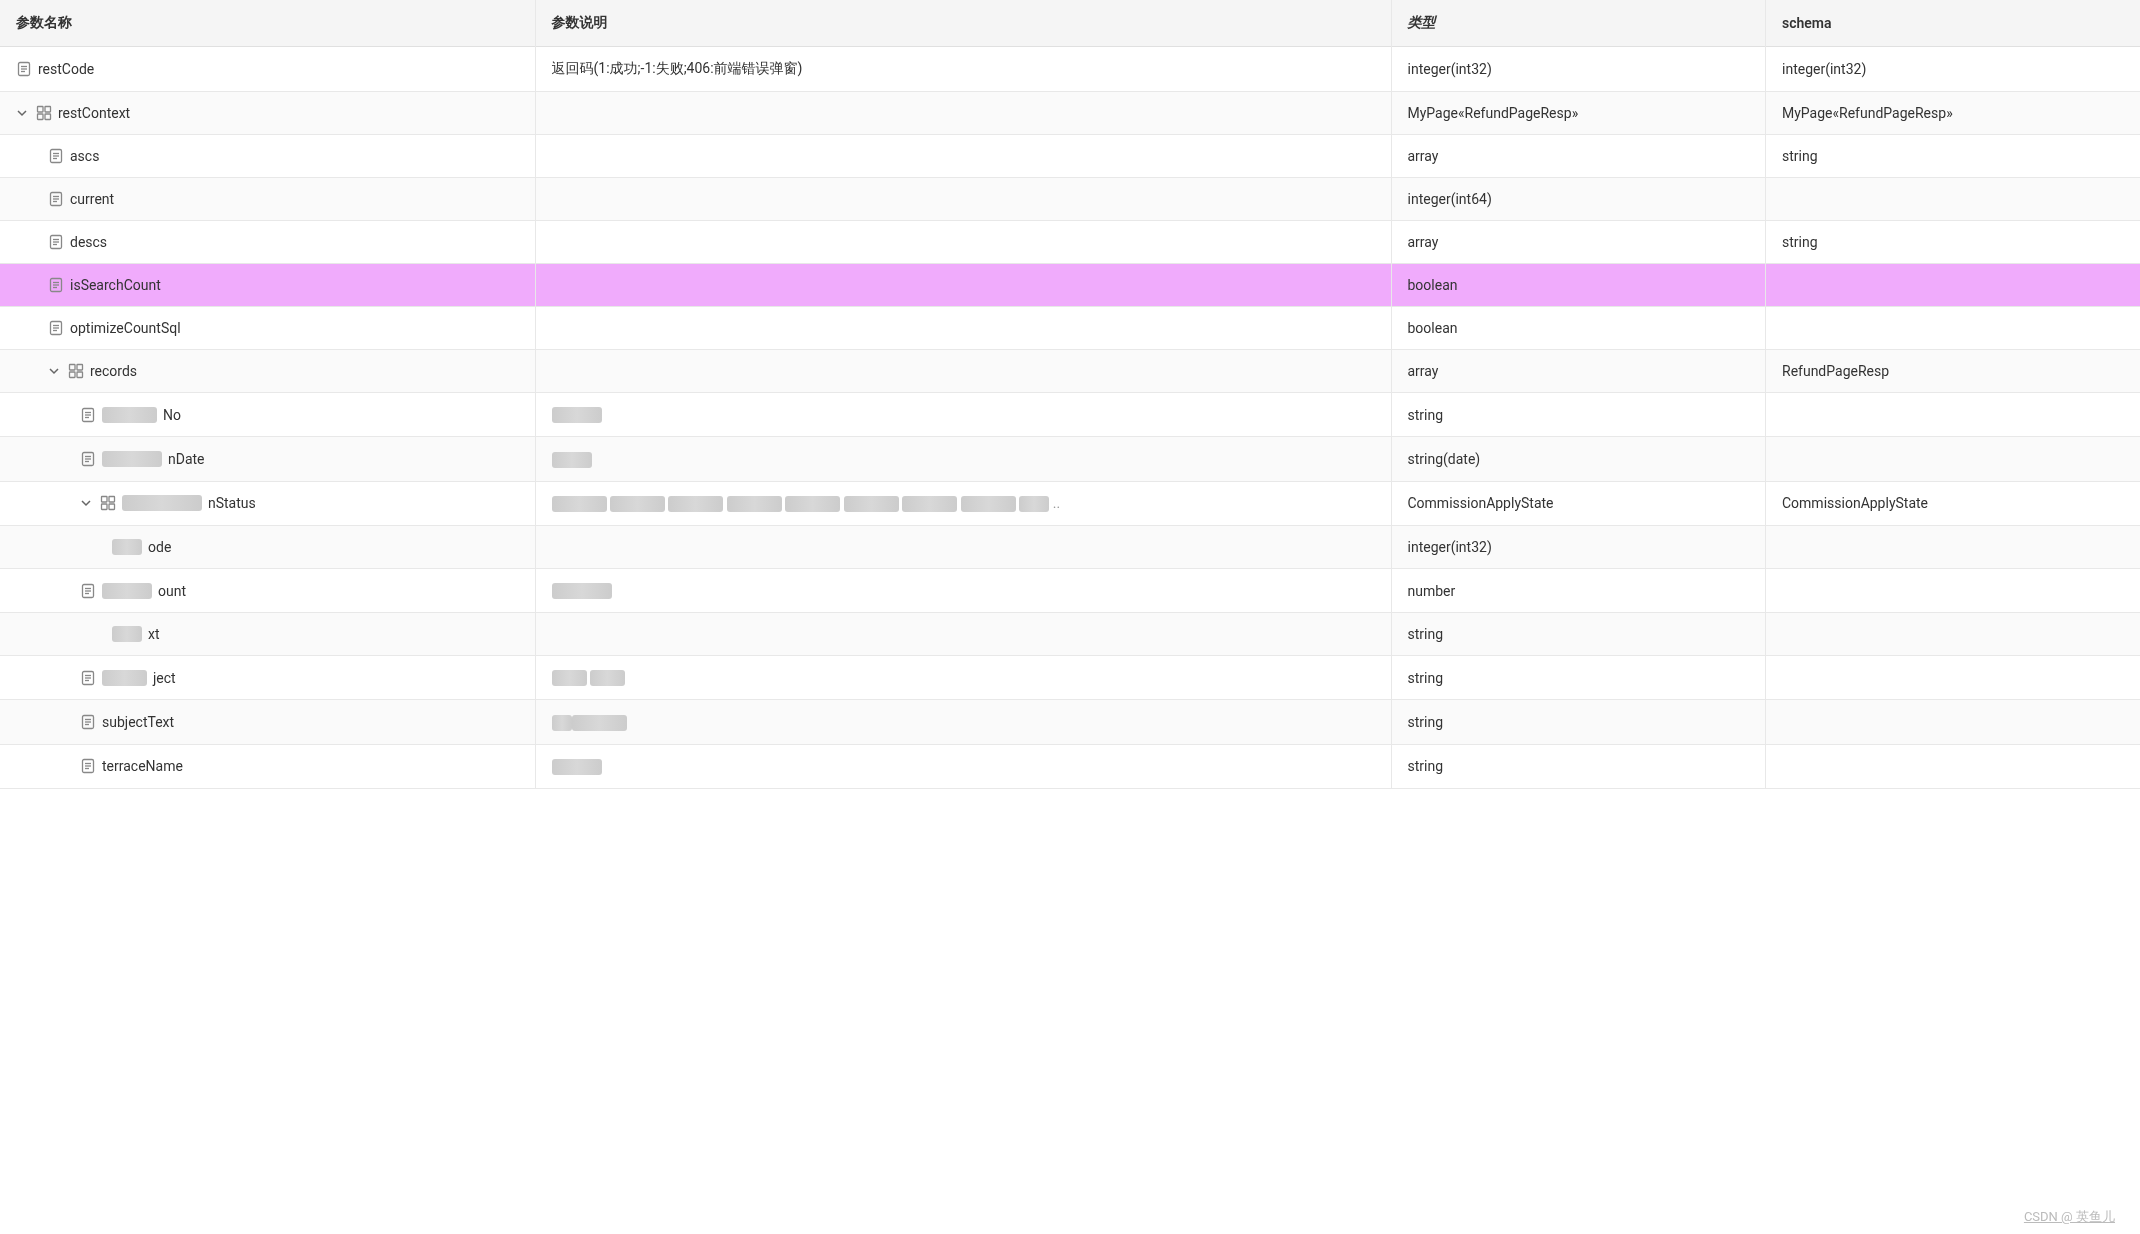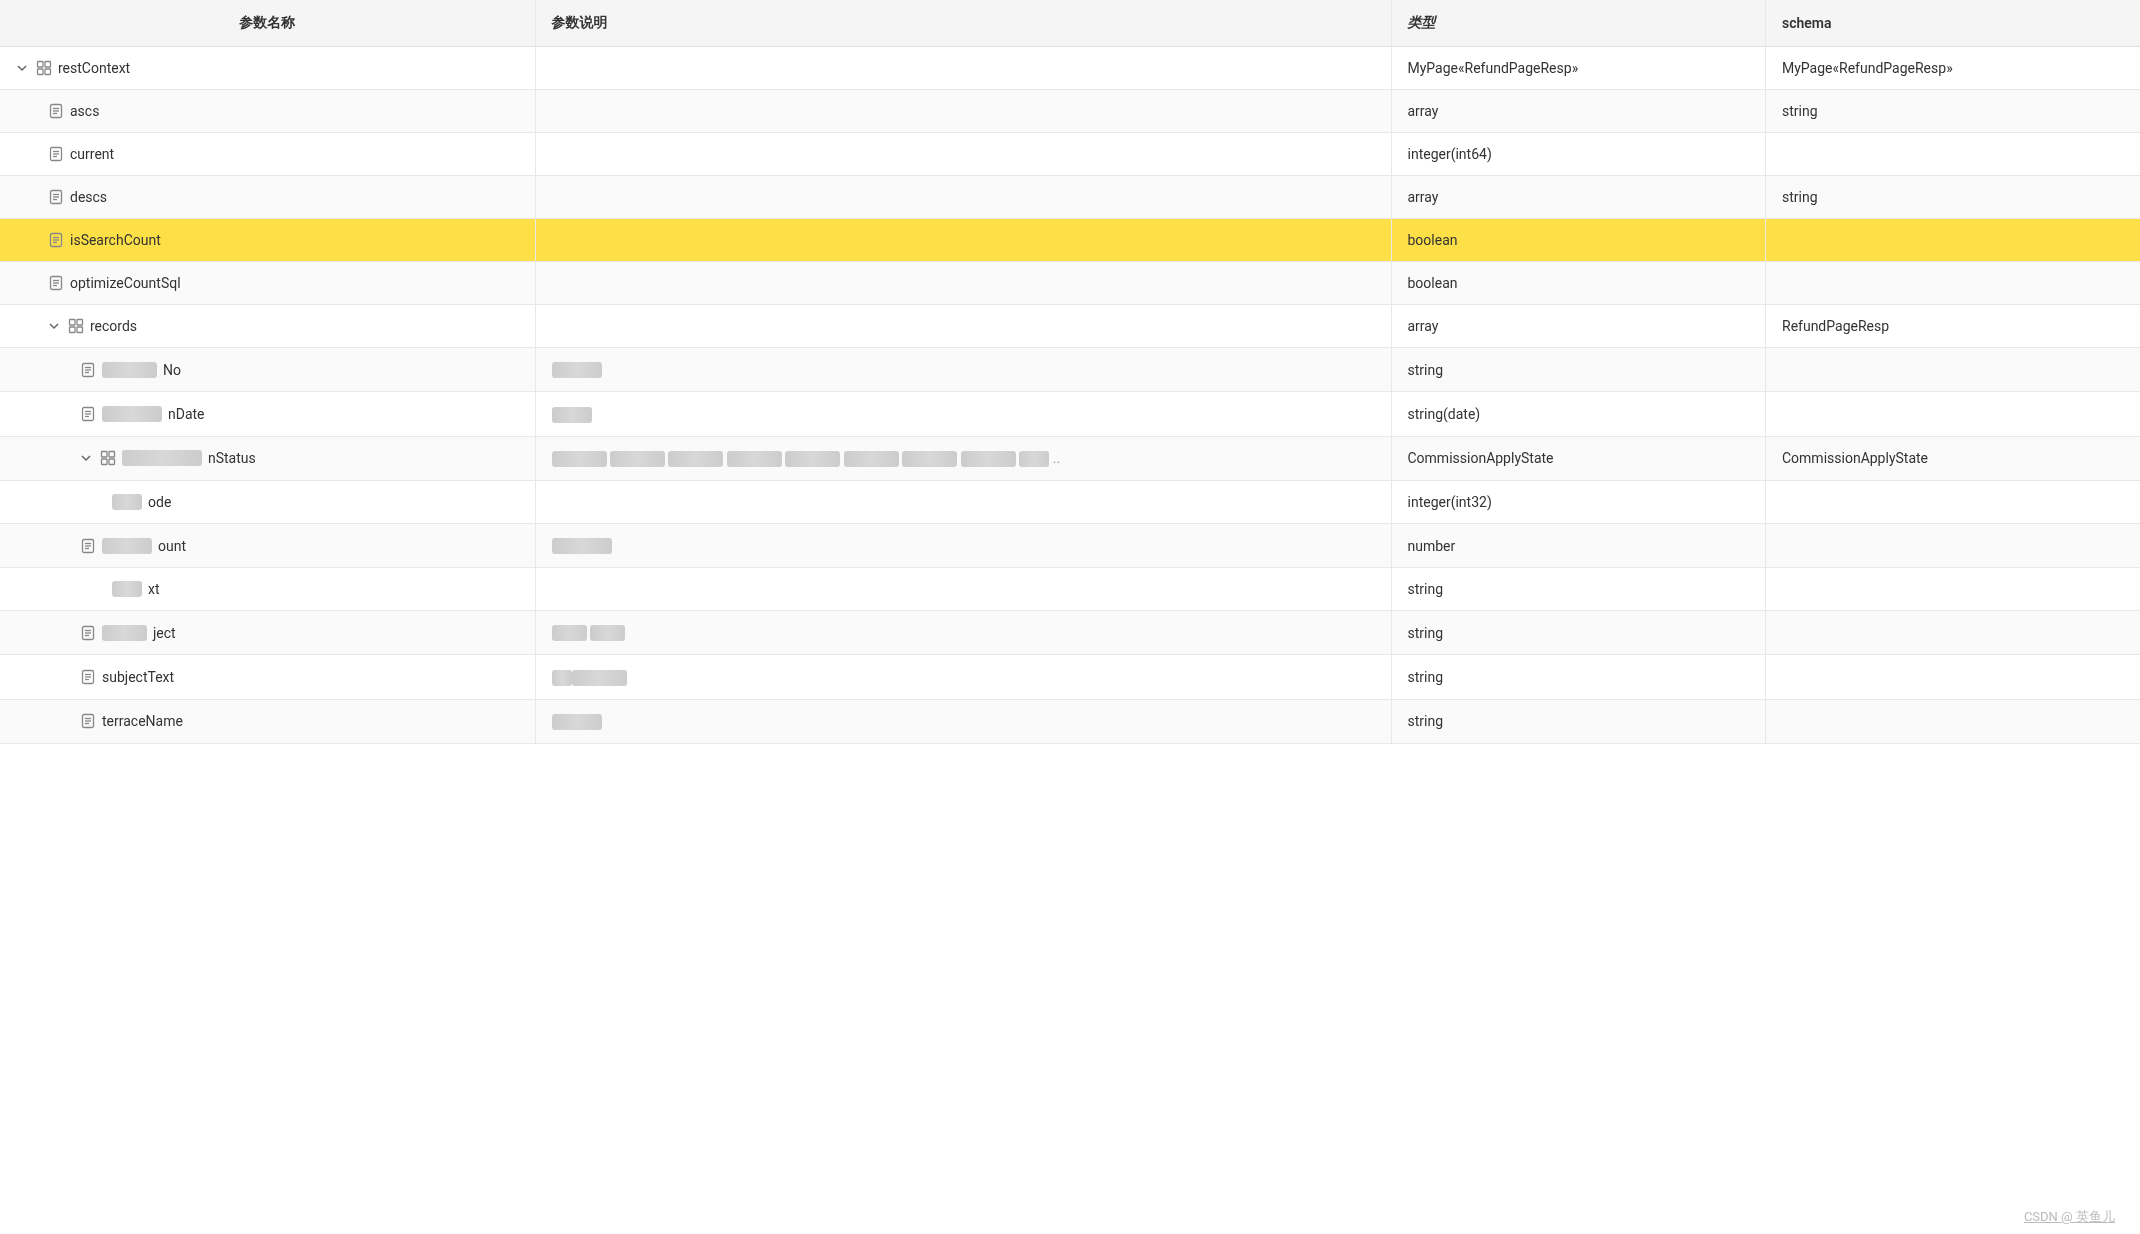--- a/index.html
+++ b/index.html
@@ -46,36 +46,36 @@
 
     tbody tr {
       border-bottom: 1px solid #e8e8e8;
     }
 
     tbody tr:nth-child(even) {
       background: #fafafa;
     }
 
     tbody tr.highlighted {
-      background: #fde047;
+      background: #f0abfc;
     }
 
     tbody td {
       padding: 13px 16px;
       vertical-align: middle;
       border-right: 1px solid #e8e8e8;
       font-size: 14px;
       color: #333;
     }
 
     tbody td:last-child {
       border-right: none;
     }
 
-    .col-name { width: 25%; text-align: center; }
+    .col-name { width: 25%; }
     .col-desc { width: 40%; }
     .col-type { width: 17.5%; font-style: italic; }
     .col-schema { width: 17.5%; }
 
     .param-name-cell {
       display: flex;
       align-items: center;
       gap: 6px;
     }
 
@@ -149,20 +149,38 @@
   <table>
     <thead>
       <tr>
         <th class="col-name">参数名称</th>
         <th class="col-desc">参数说明</th>
         <th class="col-type">类型</th>
         <th class="col-schema">schema</th>
       </tr>
     </thead>
     <tbody id="table-body">
+    <tr>
+          <td>
+            <div class="param-name-cell ">
+              <span class="icon-doc">
+                <svg viewBox="0 0 16 16" width="16" height="16" fill="none" stroke="#888" stroke-width="1.3">
+    <rect x="2.5" y="1.5" width="11" height="13" rx="1.5"></rect>
+    <line x1="5" y1="5.5" x2="11" y2="5.5"></line>
+    <line x1="5" y1="8" x2="11" y2="8"></line>
+    <line x1="5" y1="10.5" x2="9" y2="10.5"></line>
+  </svg>
+              </span>
+              <span class="param-name">restCode</span>
+            </div>
+          </td>
+          <td>返回码(1:成功;-1:失败;406:前端错误弹窗)</td>
+          <td>integer(int32)</td>
+          <td>integer(int32)</td>
+        </tr>
         <tr>
           <td>
             <div class="param-name-cell ">
               <span class="expand-btn">
                 <svg viewBox="0 0 12 12" width="12" height="12" fill="none" stroke="#666" stroke-width="1.5">
     <polyline points="2,4 6,8 10,4"></polyline>
   </svg>
               </span>
               <span class="icon-obj">
                 <svg viewBox="0 0 16 16" width="16" height="16" fill="none" stroke="#888" stroke-width="1.3">

